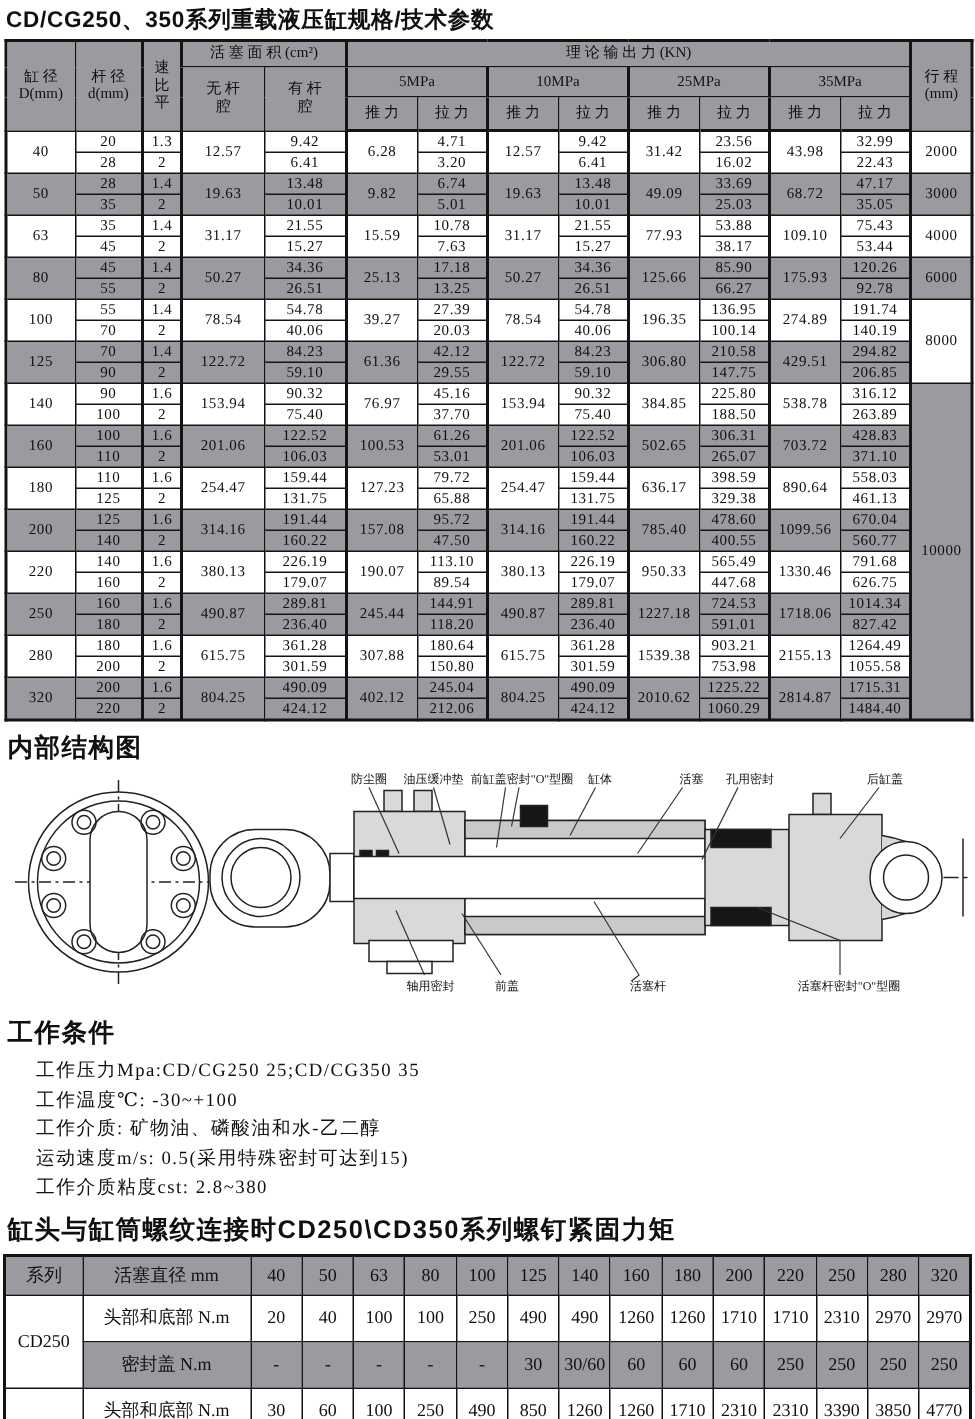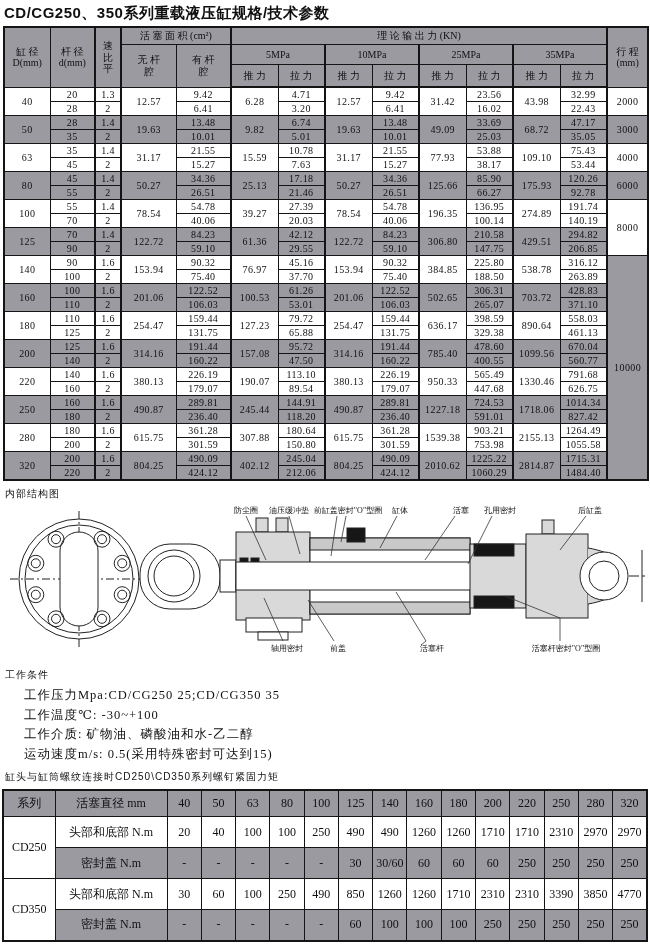--- a/index.html
+++ b/index.html
@@ -8,21 +8,21 @@
     width:650px;height:946px;background:#fff;color:#101010;
     font-family:"Liberation Serif","DejaVu Serif",serif;
     position:relative;overflow:hidden;
   }
   .main-title{
     font-family:"Liberation Sans","DejaVu Sans",sans-serif;
     font-weight:bold;font-size:15px;padding:4px 2px 3px 4px;letter-spacing:0.5px;
   }
   .sec-title{
     font-family:"Liberation Sans","DejaVu Sans",sans-serif;
-    font-weight:normal;font-size:10px;padding:6px 0 3px 5px;letter-spacing:1px;
+    font-weight:bold;font-size:17px;padding:6px 0 3px 5px;letter-spacing:1px;
   }
   
   table.spec{border-collapse:collapse;table-layout:fixed;width:644px;margin:0 0 0 3px;border:2px solid var(--border);}
   .spec th,.spec td{
     border:1px solid var(--border);text-align:center;vertical-align:middle;
     font-size:10px;padding:0;line-height:1.15;overflow:hidden;white-space:pre-line;
   }
   .spec td{height:13px;letter-spacing:0.4px;}
   .spec thead th{background:var(--gray);font-weight:normal;}
   .spec thead tr:nth-child(1) th{height:16px;}
@@ -202,21 +202,21 @@
         <td rowspan="2" class="bl2">125.66</td>
         <td>85.90</td>
         <td rowspan="2" class="bl2">175.93</td>
         <td>120.26</td>
         <td rowspan="2" class="bl2 sg">6000</td>
       </tr>
       <tr class="g">
         <td>55</td>
         <td class="bl2">2</td>
         <td>26.51</td>
-        <td>21.46</td>
+        <td>13.25</td>
         <td>26.51</td>
         <td>66.27</td>
         <td>92.78</td>
       </tr>
       <tr>
         <td rowspan="2">100</td>
         <td>55</td>
         <td class="bl2">1.4</td>
         <td rowspan="2" class="bl2">78.54</td>
         <td>54.78</td>
@@ -546,20 +546,21 @@
       <span class="dlabel" style="left: 566px; top: 141px;">活塞杆密封"O"型圈</span>
     </div>
 </div>
 
 <div class="sec-title">工作条件</div>
 <div class="wc-lines">
     <div class="wc-line">工作压力Mpa:CD/CG250 25;CD/CG350 35</div>
     <div class="wc-line">工作温度℃: -30~+100</div>
     <div class="wc-line">工作介质: 矿物油、磷酸油和水-乙二醇</div>
     <div class="wc-line">运动速度m/s: 0.5(采用特殊密封可达到15)</div>
+    <div class="wc-line">工作介质粘度cst: 2.8~380</div>
   </div>
 
 <div class="sec-title">缸头与缸筒螺纹连接时CD250\CD350系列螺钉紧固力矩</div>
 
 <table class="torque">
   <colgroup>
     <col class="c-series">
       <col class="c-diameter">
   </colgroup>
   <thead>

